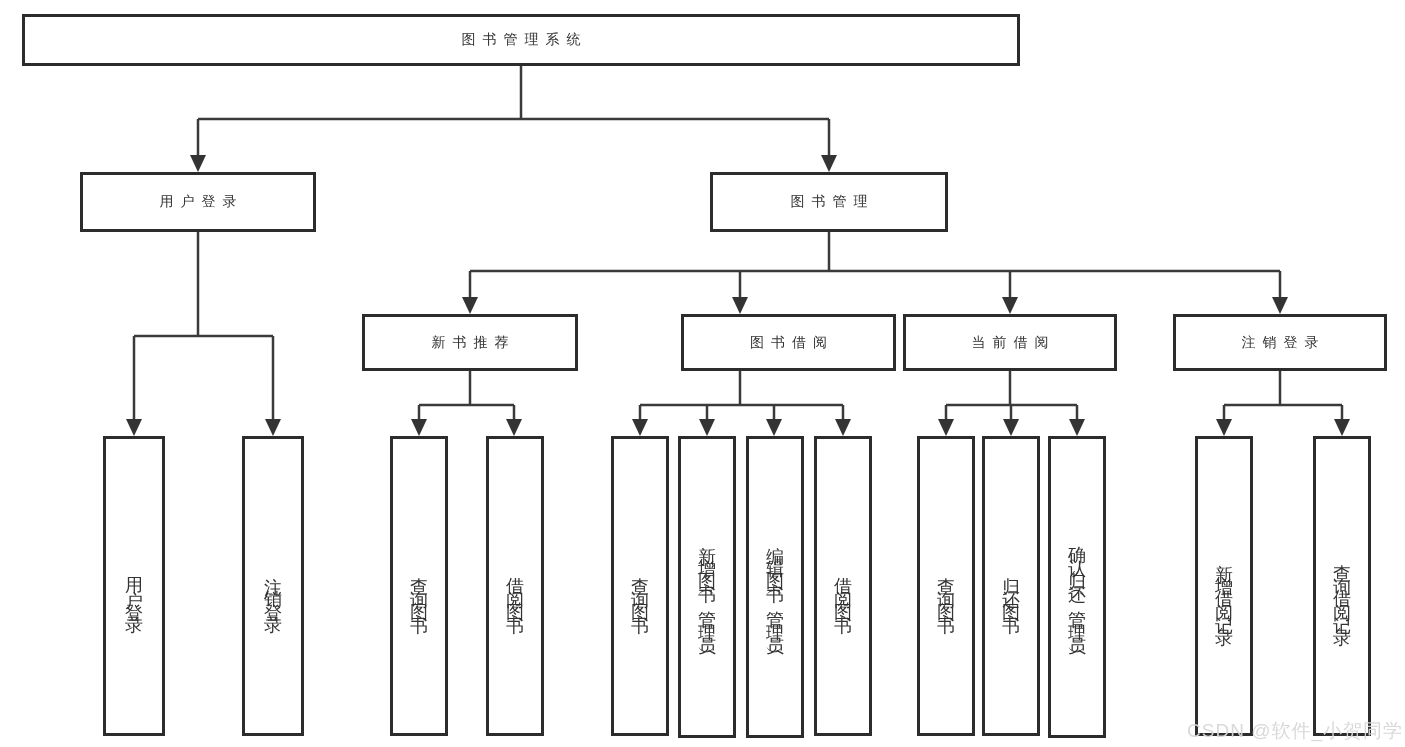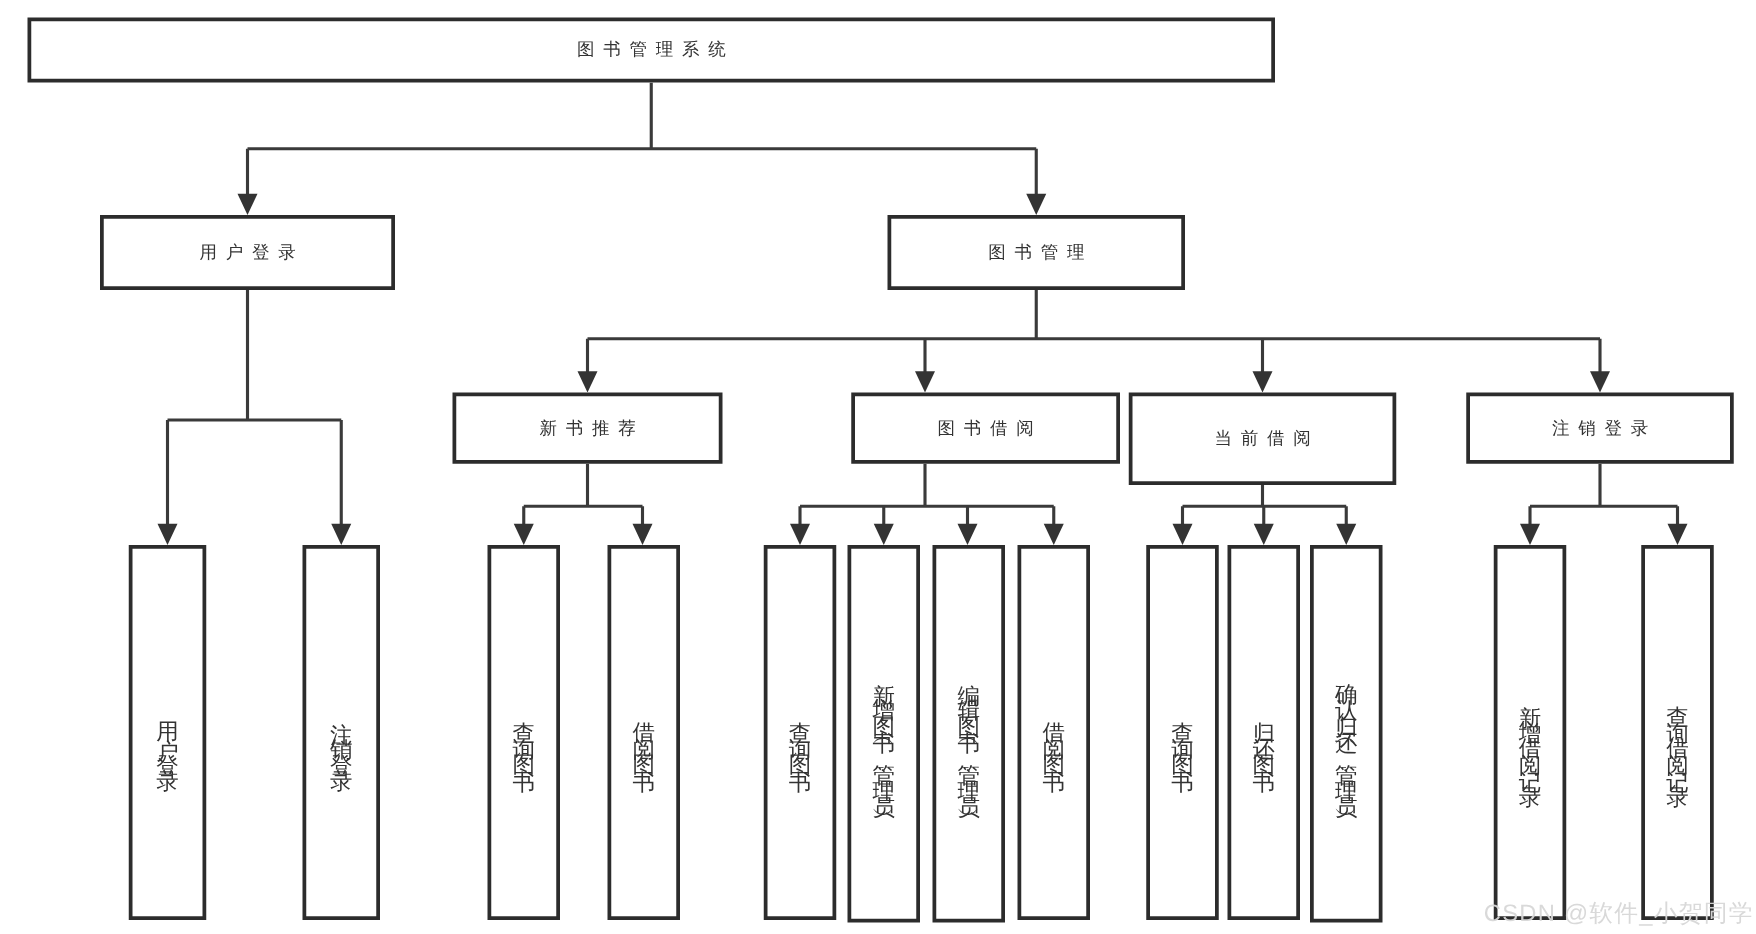--- a/index.html
+++ b/index.html
@@ -134,21 +134,21 @@
     </g>
   </svg>
 
   <div class="node h-node" style="left:22px; top:14px; width:998px; height:52px;">图书管理系统</div>
 
   <div class="node h-node" style="left:80px; top:172px; width:236px; height:60px;">用户登录</div>
   <div class="node h-node" style="left:710px; top:172px; width:238px; height:60px;">图书管理</div>
 
   <div class="node h-node" style="left:362px; top:314px; width:216px; height:57px;">新书推荐</div>
   <div class="node h-node" style="left:633px; top:314px; width:215px; height:57px;margin-left:48px;">图书借阅</div>
-  <div class="node h-node" style="left:903px; top:314px; width:214px; height:74px;">当前借阅</div>
+  <div class="node h-node" style="left:903px; top:314px; width:214px; height:57px;">当前借阅</div>
   <div class="node h-node" style="left:1173px; top:314px; width:214px; height:57px;">注销登录</div>
 
   <div class="node v-node" style="left:103px; top:436px; width:62px; height:300px;">用户登录</div>
   <div class="node v-node" style="left:242px; top:436px; width:62px; height:300px;">注销登录</div>
 
   <div class="node v-node" style="left:390px; top:436px; width:58px; height:300px;">查询图书</div>
   <div class="node v-node" style="left:486px; top:436px; width:58px; height:300px;">借阅图书</div>
 
   <div class="node v-node" style="left:611px; top:436px; width:58px; height:300px;">查询图书</div>
   <div class="node v-node" style="left:678px; top:436px; width:58px; height:302px;">新增图书（管理员）</div>

